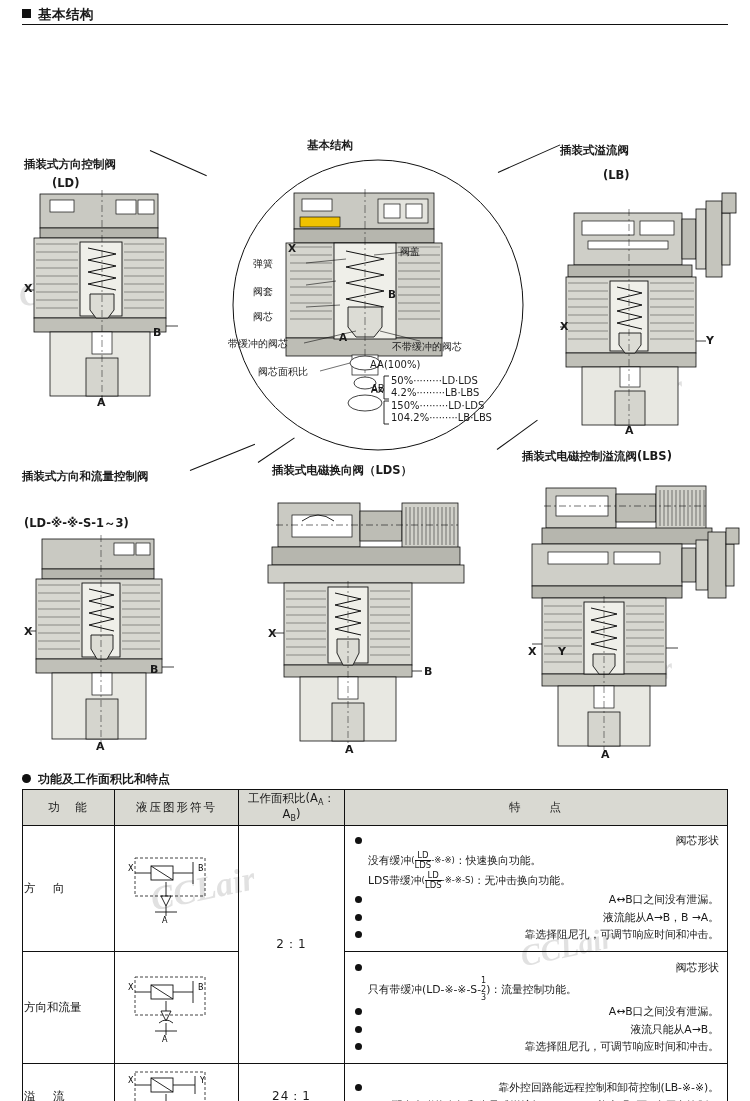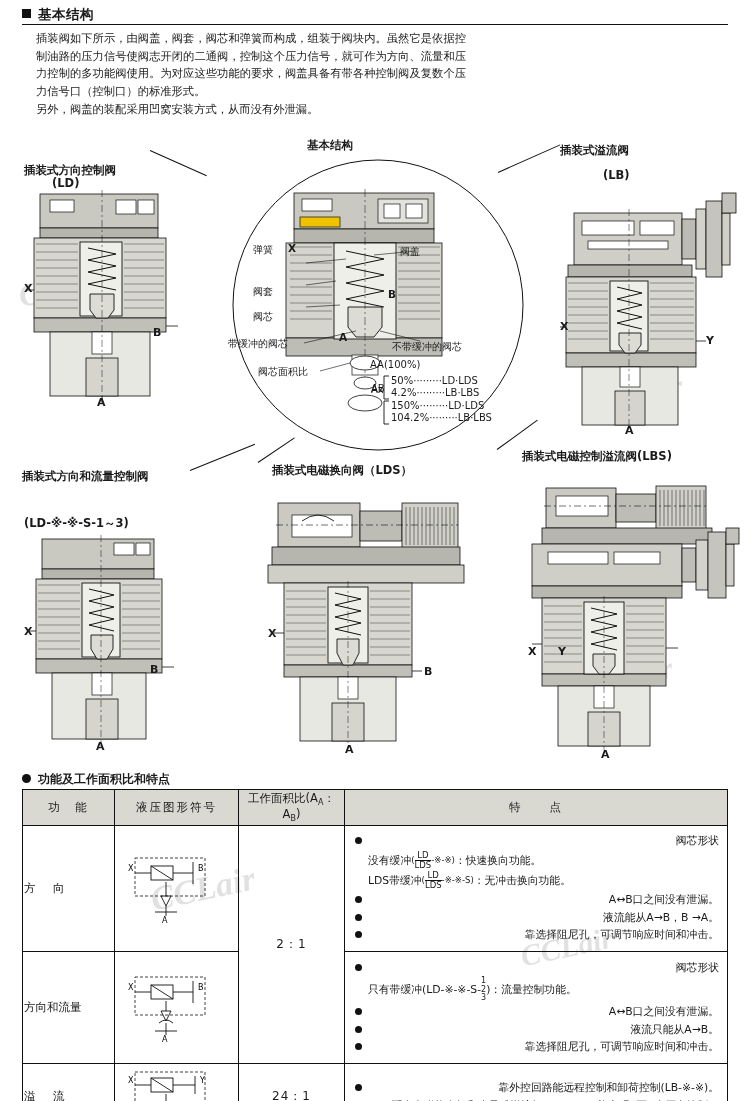--- a/index.html
+++ b/index.html
@@ -99,26 +99,22 @@
   <div class="wm" style="left:300px; top:620px; font-size:32px; transform:rotate(-12deg);">CCLair</div>
   <div class="wm" style="left:580px; top:660px; font-size:30px; transform:rotate(-12deg);">CCLair</div>
   <div class="wm" style="left:150px; top:870px; font-size:34px; transform:rotate(-12deg);">CCLair</div>
   <div class="wm" style="left:520px; top:930px; font-size:30px; transform:rotate(-12deg);">CCLair</div>
 
   <div class="sec-head">
     <span class="sq"></span><span>基本结构</span>
   </div>
   <div class="rule"></div>
 
-  <div class="intro">
-    <p>插装阀如下所示，由阀盖，阀套，阀芯和弹簧而构成，组装于阀块内。虽然它是依据控制油路的压力信号使阀志开闭的二通阀，控制这个压力信号，就可作为方向、流量和压力控制的多功能阀使用。为对应这些功能的要求，阀盖具备有带各种控制阀及复数个压力信号口（控制口）的标准形式。</p>
-    <p>另外，阀盖的装配采用凹窝安装方式，从而没有外泄漏。</p>
-  </div>
-
-  <div class="lbl" style="left:24px; top:163px;">插装式方向控制阀</div>
+
+  <div class="lbl" style="left:24px; top:157px;">插装式方向控制阀</div>
   <div class="code" style="left:52px; top:176px;">(LD)</div>
 
   <div class="lbl" style="left:307px; top:138px;">基本结构</div>
 
   <div class="lbl" style="left:560px; top:143px;">插装式溢流阀</div>
   <div class="code" style="left:603px; top:168px;">(LB)</div>
 
   <div class="lbl" style="left:22px; top:469px;">插装式方向和流量控制阀</div>
   <div class="code" style="left:24px; top:516px;">(LD-※-※-S-1～3)</div>
 
@@ -201,21 +197,21 @@
         <line x1="108" y1="126" x2="78" y2="130"></line>
         <line x1="112" y1="150" x2="78" y2="152"></line>
         <line x1="128" y1="176" x2="76" y2="188"></line>
         <line x1="152" y1="176" x2="192" y2="186"></line>
         <line x1="122" y1="208" x2="92" y2="216"></line>
       </g>
     </svg>
   </div>
 
   <div class="lbl small" style="left:400px; top:245px;">阀盖</div>
-  <div class="lbl small" style="left:253px; top:243px;">弹簧</div>
+  <div class="lbl small" style="left:253px; top:257px;">弹簧</div>
   <div class="lbl small" style="left:253px; top:285px;">阀套</div>
   <div class="lbl small" style="left:253px; top:310px;">阀芯</div>
   <div class="lbl small" style="left:228px; top:337px;">带缓冲的阀芯</div>
   <div class="lbl small" style="left:392px; top:340px;">不带缓冲的阀芯</div>
   <div class="lbl small" style="left:258px; top:365px;">阀芯面积比</div>
   <div class="lbl small" style="left:370px; top:359px;">AA(100%)</div>
   <div class="lbl small" style="left:371px; top:383px;">AB</div>
   <div class="lbl small" style="left:371px; top:384px;">Ax</div>
 
   <svg style="position:absolute; left:382px; top:375px;" width="8" height="26">

